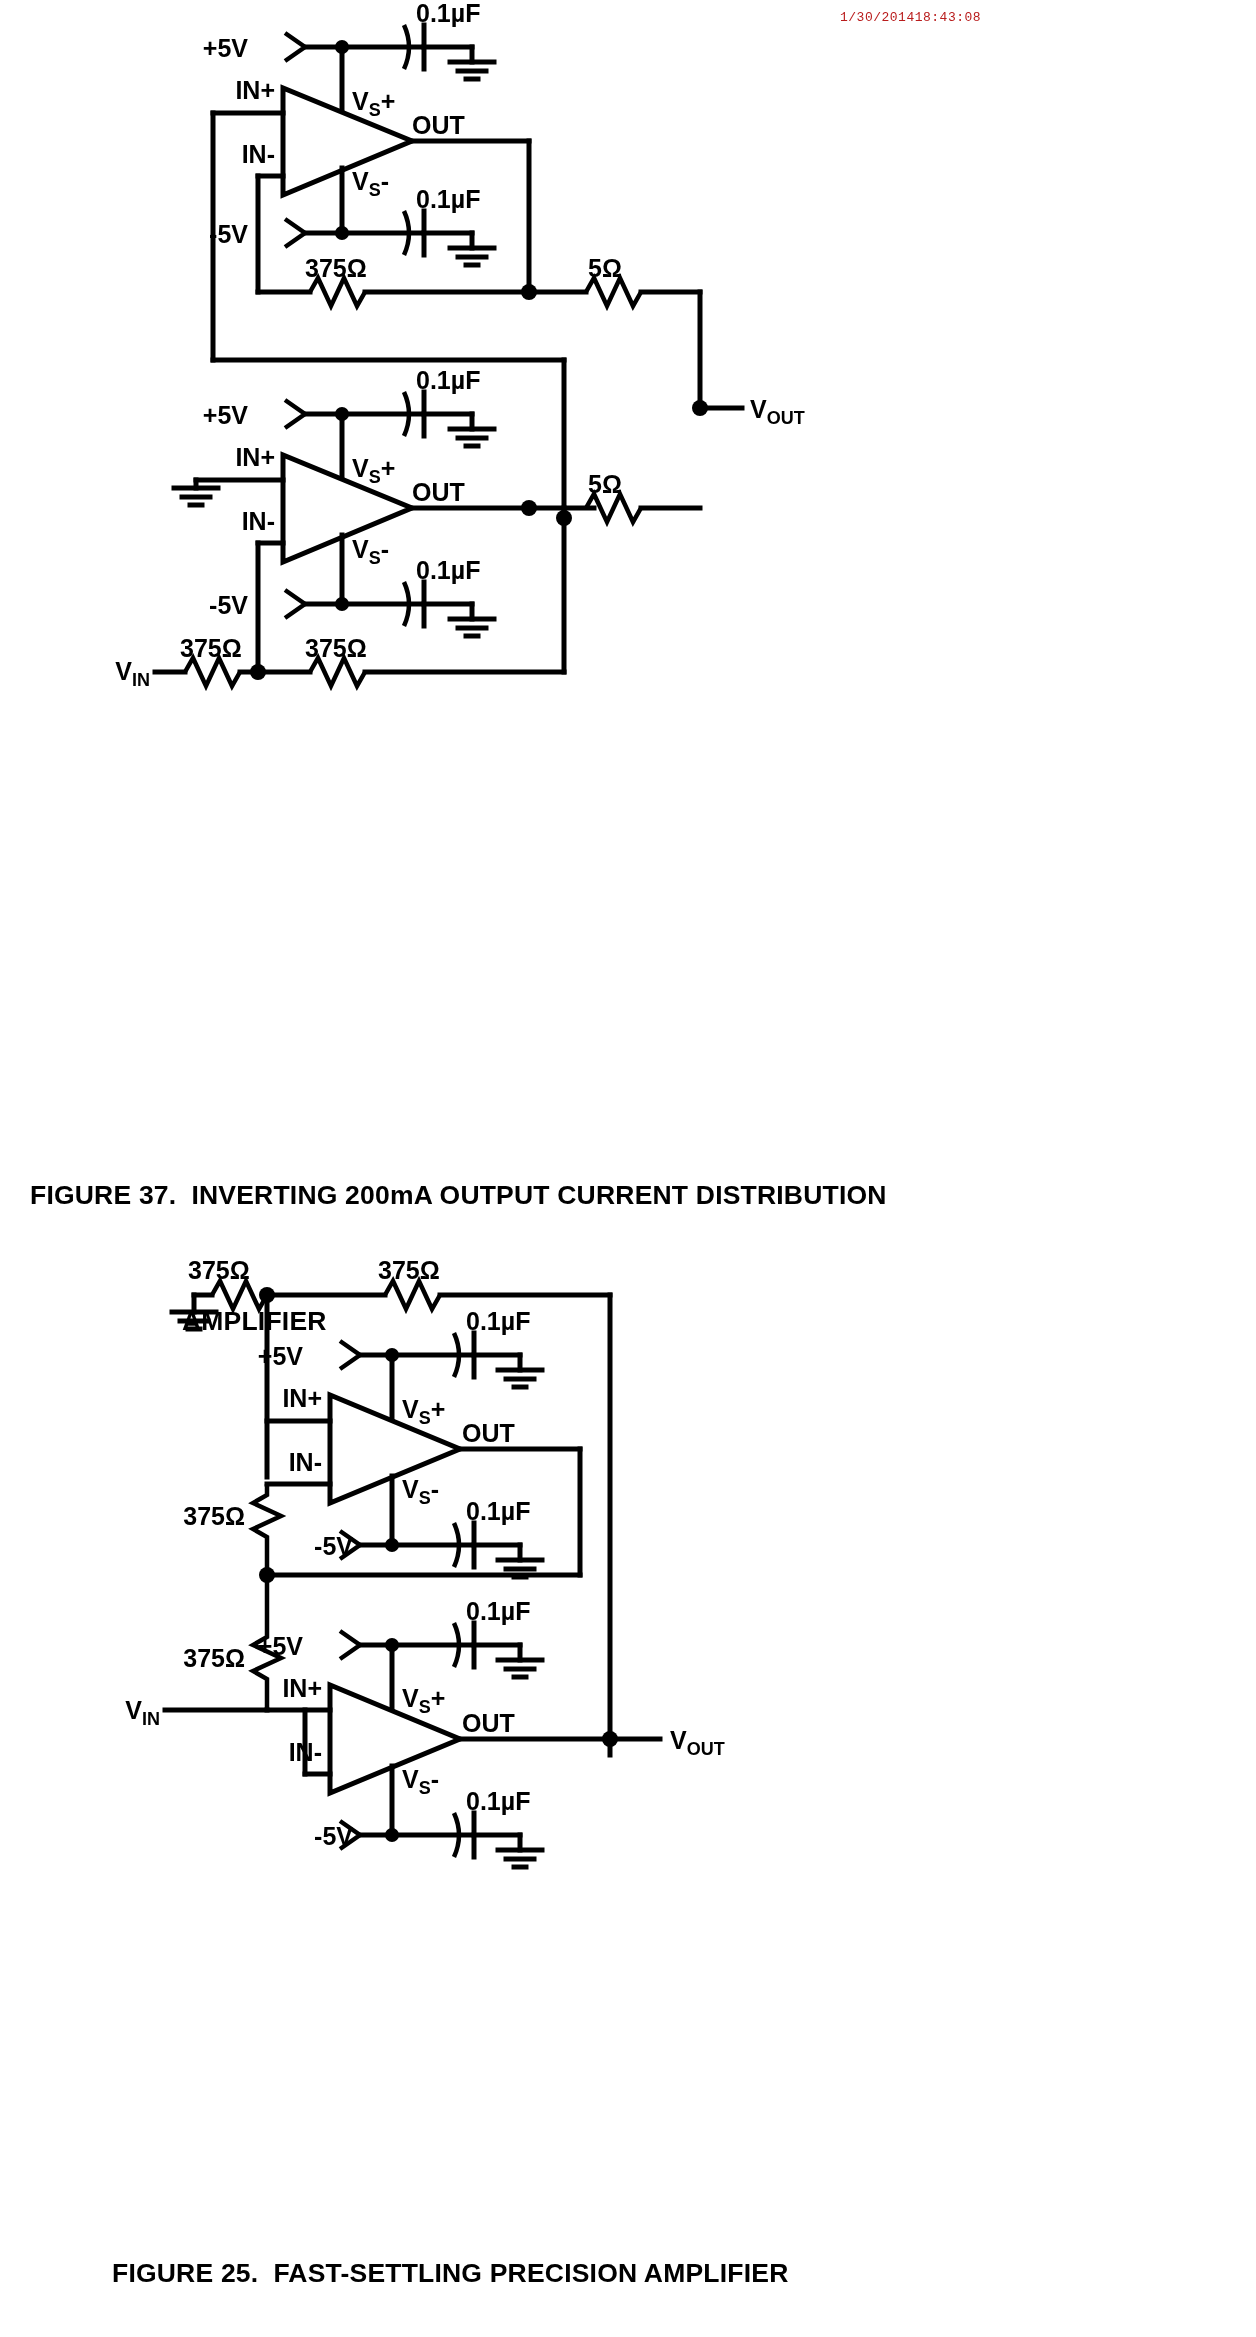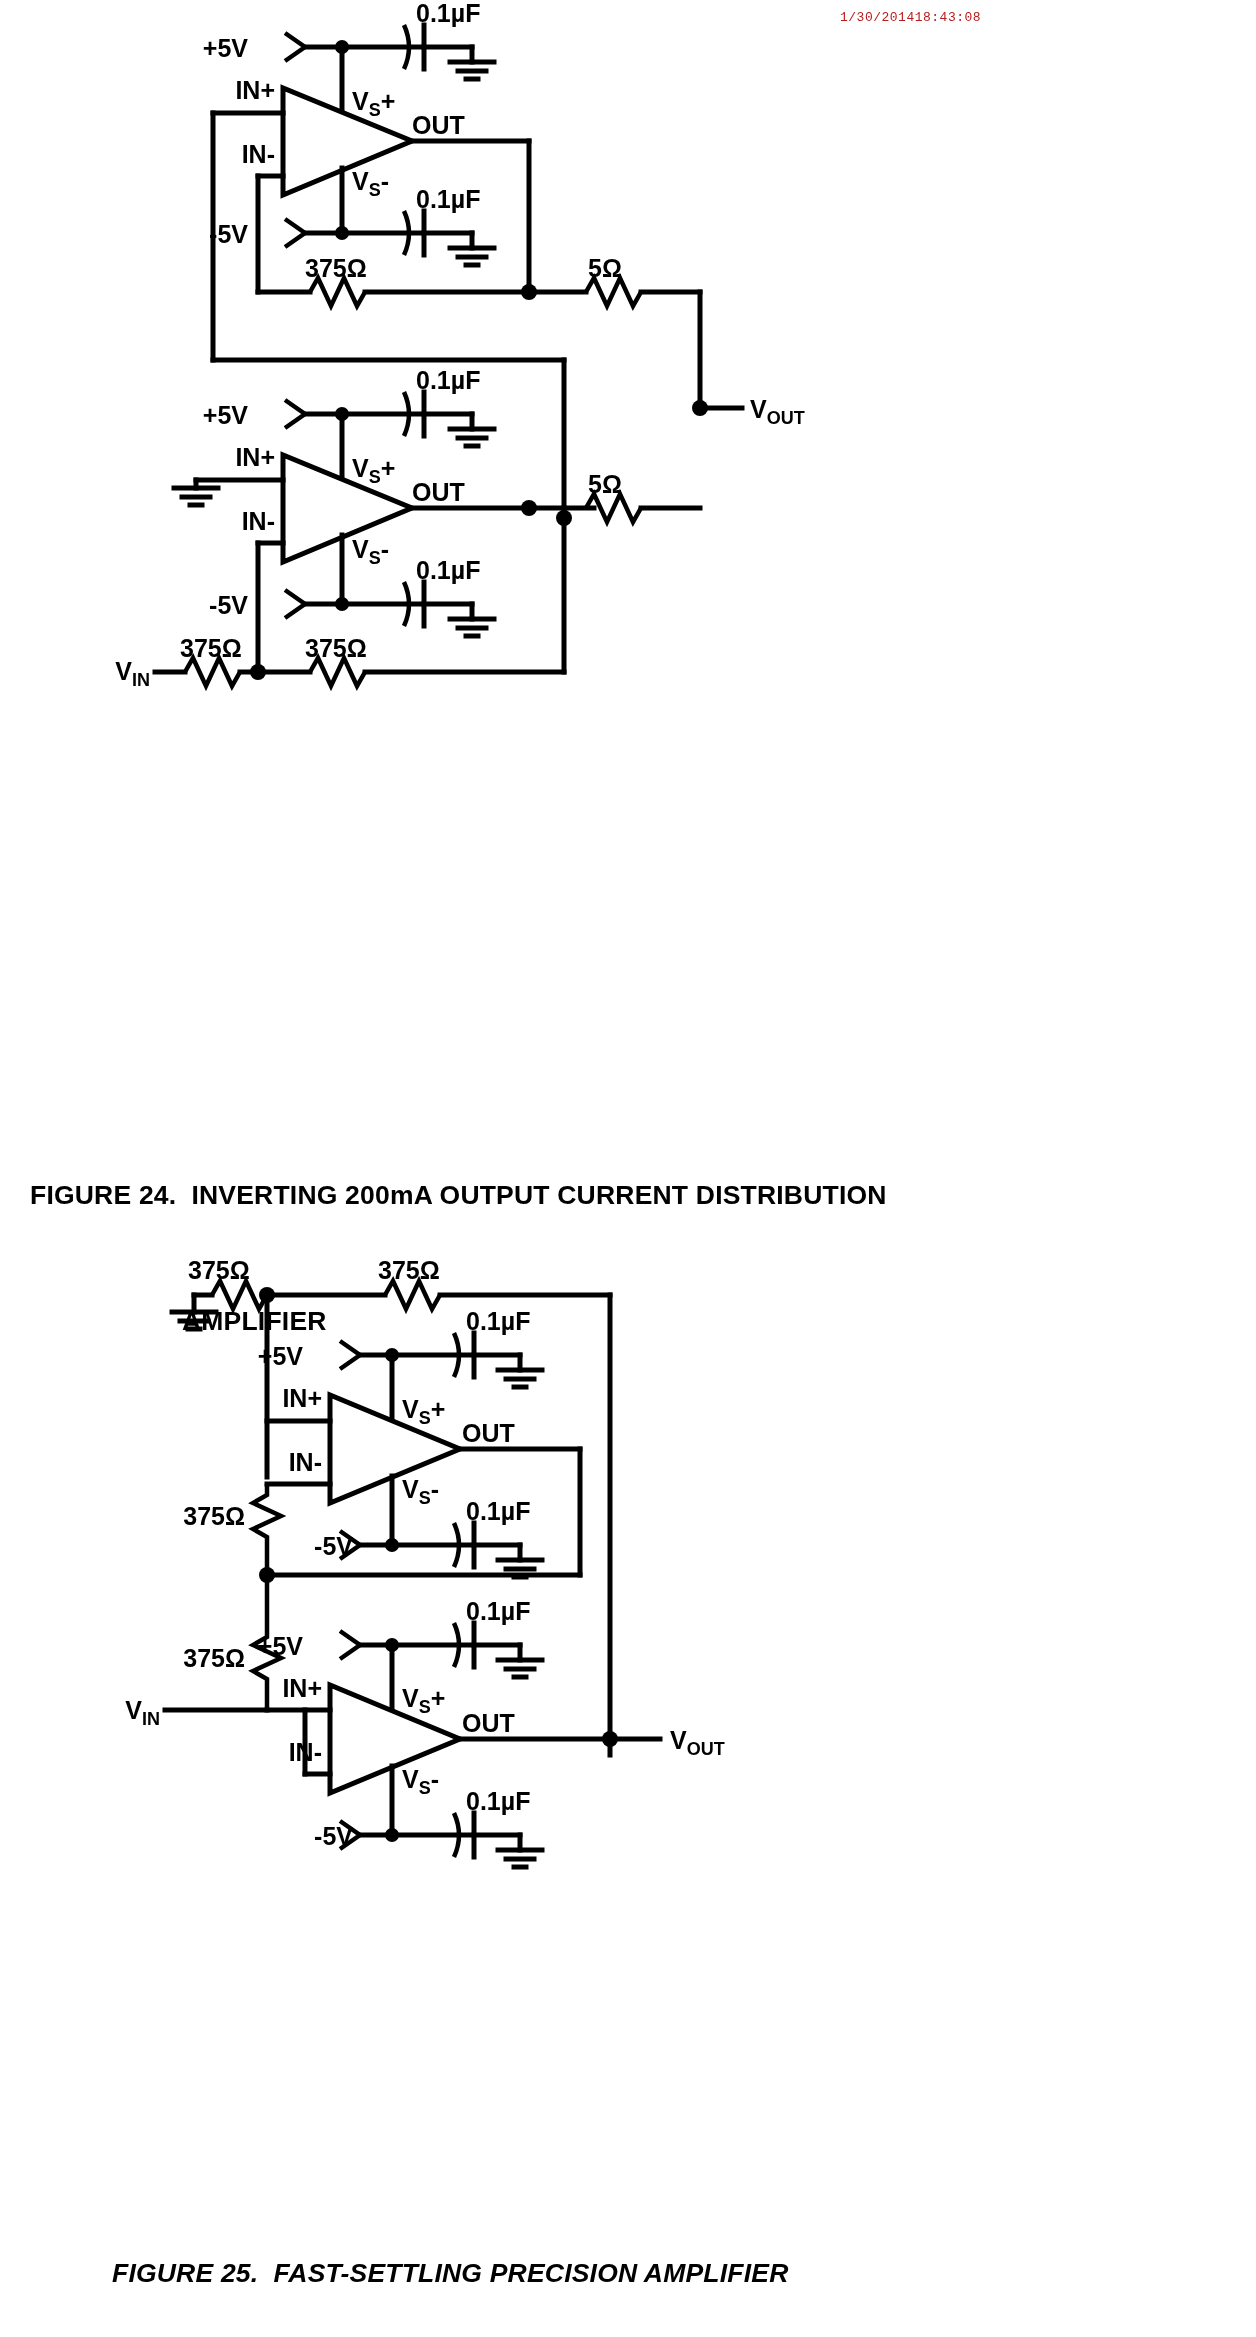--- a/index.html
+++ b/index.html
@@ -33,21 +33,21 @@
   .fig-caption {
     position: absolute;
     font-family: "Liberation Sans", sans-serif;
     font-weight: bold;
     font-size: 26.5px;
     color: #000000;
     letter-spacing: 0.2px;
     white-space: pre;
   }
   #caption24 { left: 30px; top: 1090px; line-height: 42px; }
-  #caption25 { left: 112px; top: 2258px; font-style: italic; }
+  #caption25 { left: 112px; top: 2258px; }
   svg { display: block; }
   svg text {
     font-family: "Liberation Sans", sans-serif;
     font-weight: bold;
     fill: #000;
   }
   .lbl { font-size: 25px; }
   .lbl-sm { font-size: 18px; }
   .wire { stroke: #000; stroke-width: 5; fill: none; stroke-linecap: square; }
   .wire-thin { stroke: #000; stroke-width: 4.5; fill: none; }
@@ -196,21 +196,21 @@
     <circle class="dot" cx="258" cy="672" r="8"></circle>
     <line class="wire" x1="258" y1="543" x2="258" y2="672"></line>
     <path class="wire-thin" d="M 310 672 L 318 658 L 331 686 L 344 658 L 357 686 L 365 672"></path>
     <text class="lbl" x="305" y="657">375Ω</text>
     <line class="wire" x1="365" y1="672" x2="564" y2="672"></line>
     <line class="wire" x1="564" y1="518" x2="564" y2="672"></line>
 
   </svg>
 
   <div class="fig-caption" id="caption24">
-    <div>FIGURE 24.  INVERTING 200mA OUTPUT CURRENT DISTRIBUTION</div>
+    <div>FIGURE 37.  INVERTING 200mA OUTPUT CURRENT DISTRIBUTION</div>
     <div style="padding-left:152px;">AMPLIFIER</div>
   </div>
 
   <svg id="fig25" width="1060" height="960" viewBox="0 0 1060 960" style="position:absolute; left:0px; top:1255px;">
 
     <g>
       <line class="wire" x1="172" y1="57" x2="216" y2="57"></line>
       <line class="wire" x1="180" y1="66" x2="208" y2="66"></line>
       <line class="wire" x1="188" y1="74" x2="200" y2="74"></line>
     </g>

